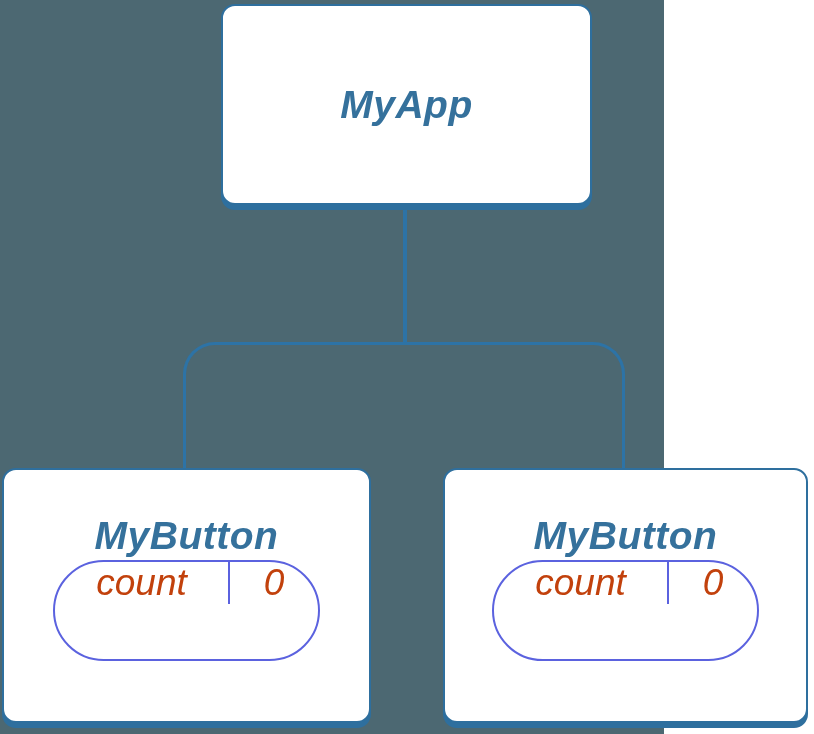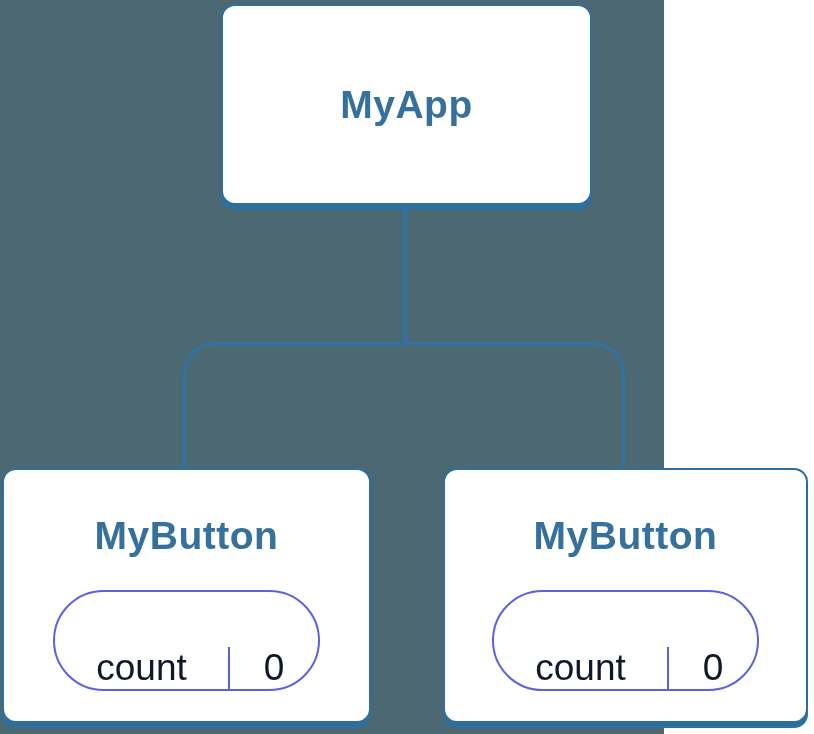--- a/index.html
+++ b/index.html
@@ -8,20 +8,21 @@
     width: 814px;
     height: 734px;
     overflow: hidden;
     font-family: "Liberation Sans", sans-serif;
   }
   .stage {
     position: relative;
     width: 664px;
     height: 734px;
     background: #4c6872;
+    font-style: italic;
   }
   
   .stem {
     position: absolute;
     left: 403px;
     top: 208px;
     width: 4px;
     height: 136px;
     background: #2d73a6;
   }
@@ -72,29 +73,28 @@
   }
   .node-label {
     color: #35719c;
     font-size: 39px;
     font-weight: 600;
     letter-spacing: 0.5px;
     line-height: 48px;
     white-space: nowrap;
   }
   .pill {
-    margin-top: 30px;
     width: 267px;
     height: 101px;
     box-sizing: border-box;
     border: 2px solid #5b62df;
     border-radius: 60px;
     display: flex;
-    align-items: flex-end;
-    color: #0f172a;
+    align-items: flex-start;
+    color: #c2410c;
     font-size: 37px;
     background: #ffffff;
   }
   .pill-key {
     width: 173px;
     display: flex;
     align-items: center;
     justify-content: center;
     border-right: 2px solid #5b62df;
   }

